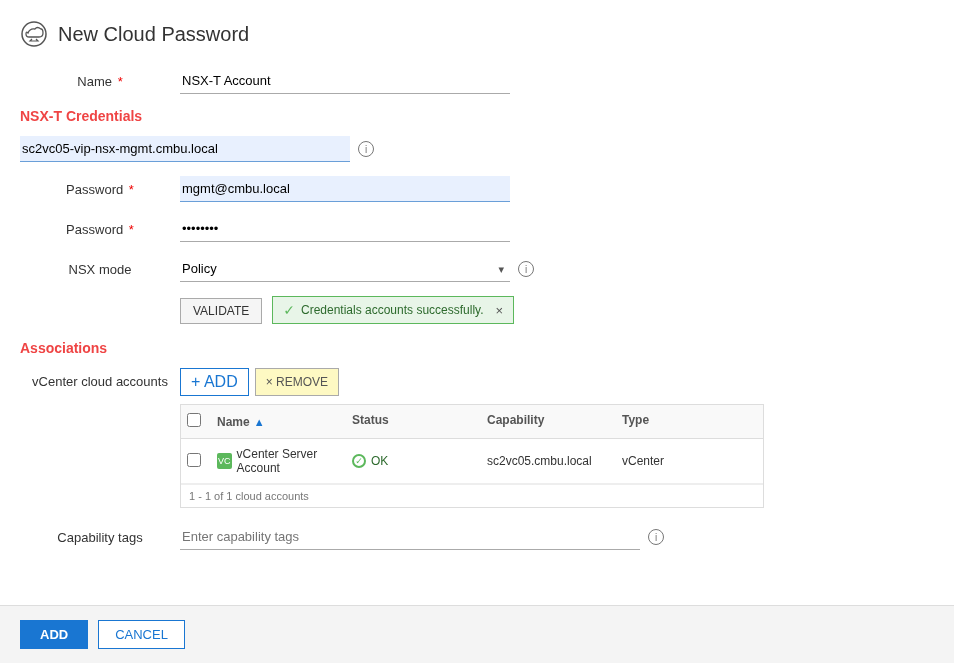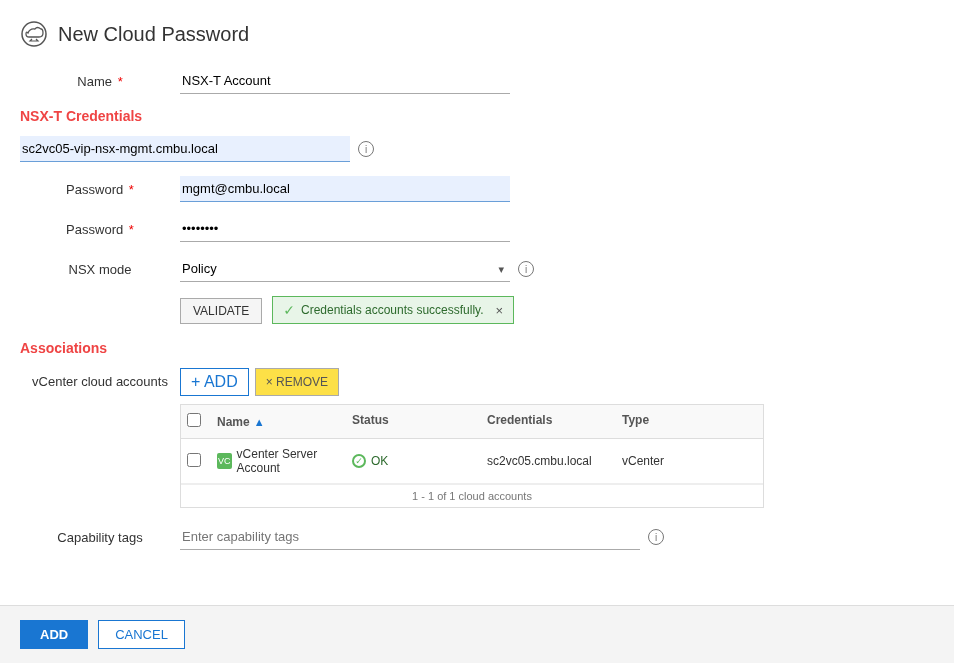--- a/index.html
+++ b/index.html
@@ -174,21 +174,21 @@
       color: #1976d2;
       padding: 4px 10px;
       font-size: 16px;
       cursor: pointer;
     }
     .btn-remove {
       display: flex;
       align-items: center;
       gap: 4px;
       border: 1px solid #aaa;
-      background: #fde047;
+      background: #fef9c3;
       color: #555;
       padding: 4px 10px;
       font-size: 12px;
       cursor: pointer;
     }
     .table-wrap {
       margin-left: 160px;
       border: 1px solid #ddd;
       width: calc(100% - 160px);
     }
@@ -245,21 +245,21 @@
       background: #5cb85c;
       border-radius: 2px;
       color: #fff;
       font-size: 9px;
       text-align: center;
       line-height: 16px;
       margin-right: 5px;
       vertical-align: middle;
     }
     .table-footer {
-      text-align: center;
+      text-align: left;
       padding: 5px 8px;
       font-size: 11px;
       color: #777;
       border-top: 1px solid #eee;
     }
     .capabilities-section { margin-top: 8px; }
     .cap-input-wrap {
       display: flex;
       align-items: center;
       gap: 8px;
@@ -401,21 +401,21 @@
         <div class="table-wrap" style="margin-left:0;">
           <div class="table-header">
             <div>
               <input type="checkbox" class="checkbox-input" style="">
             </div>
             <div class="col-name">
               <span>Name</span>
               <span class="sort-icon">▲</span>
             </div>
             <div>Status</div>
-            <div>Credentials</div>
+            <div>Capability</div>
             <div>Type</div>
           </div>
 
           <div class="table-row">
             <div>
               <input type="checkbox" class="checkbox-input" style="">
             </div>
             <div class="name-cell">
               <span class="vcenter-icon">VC</span>
               <span>vCenter Server Account</span>

